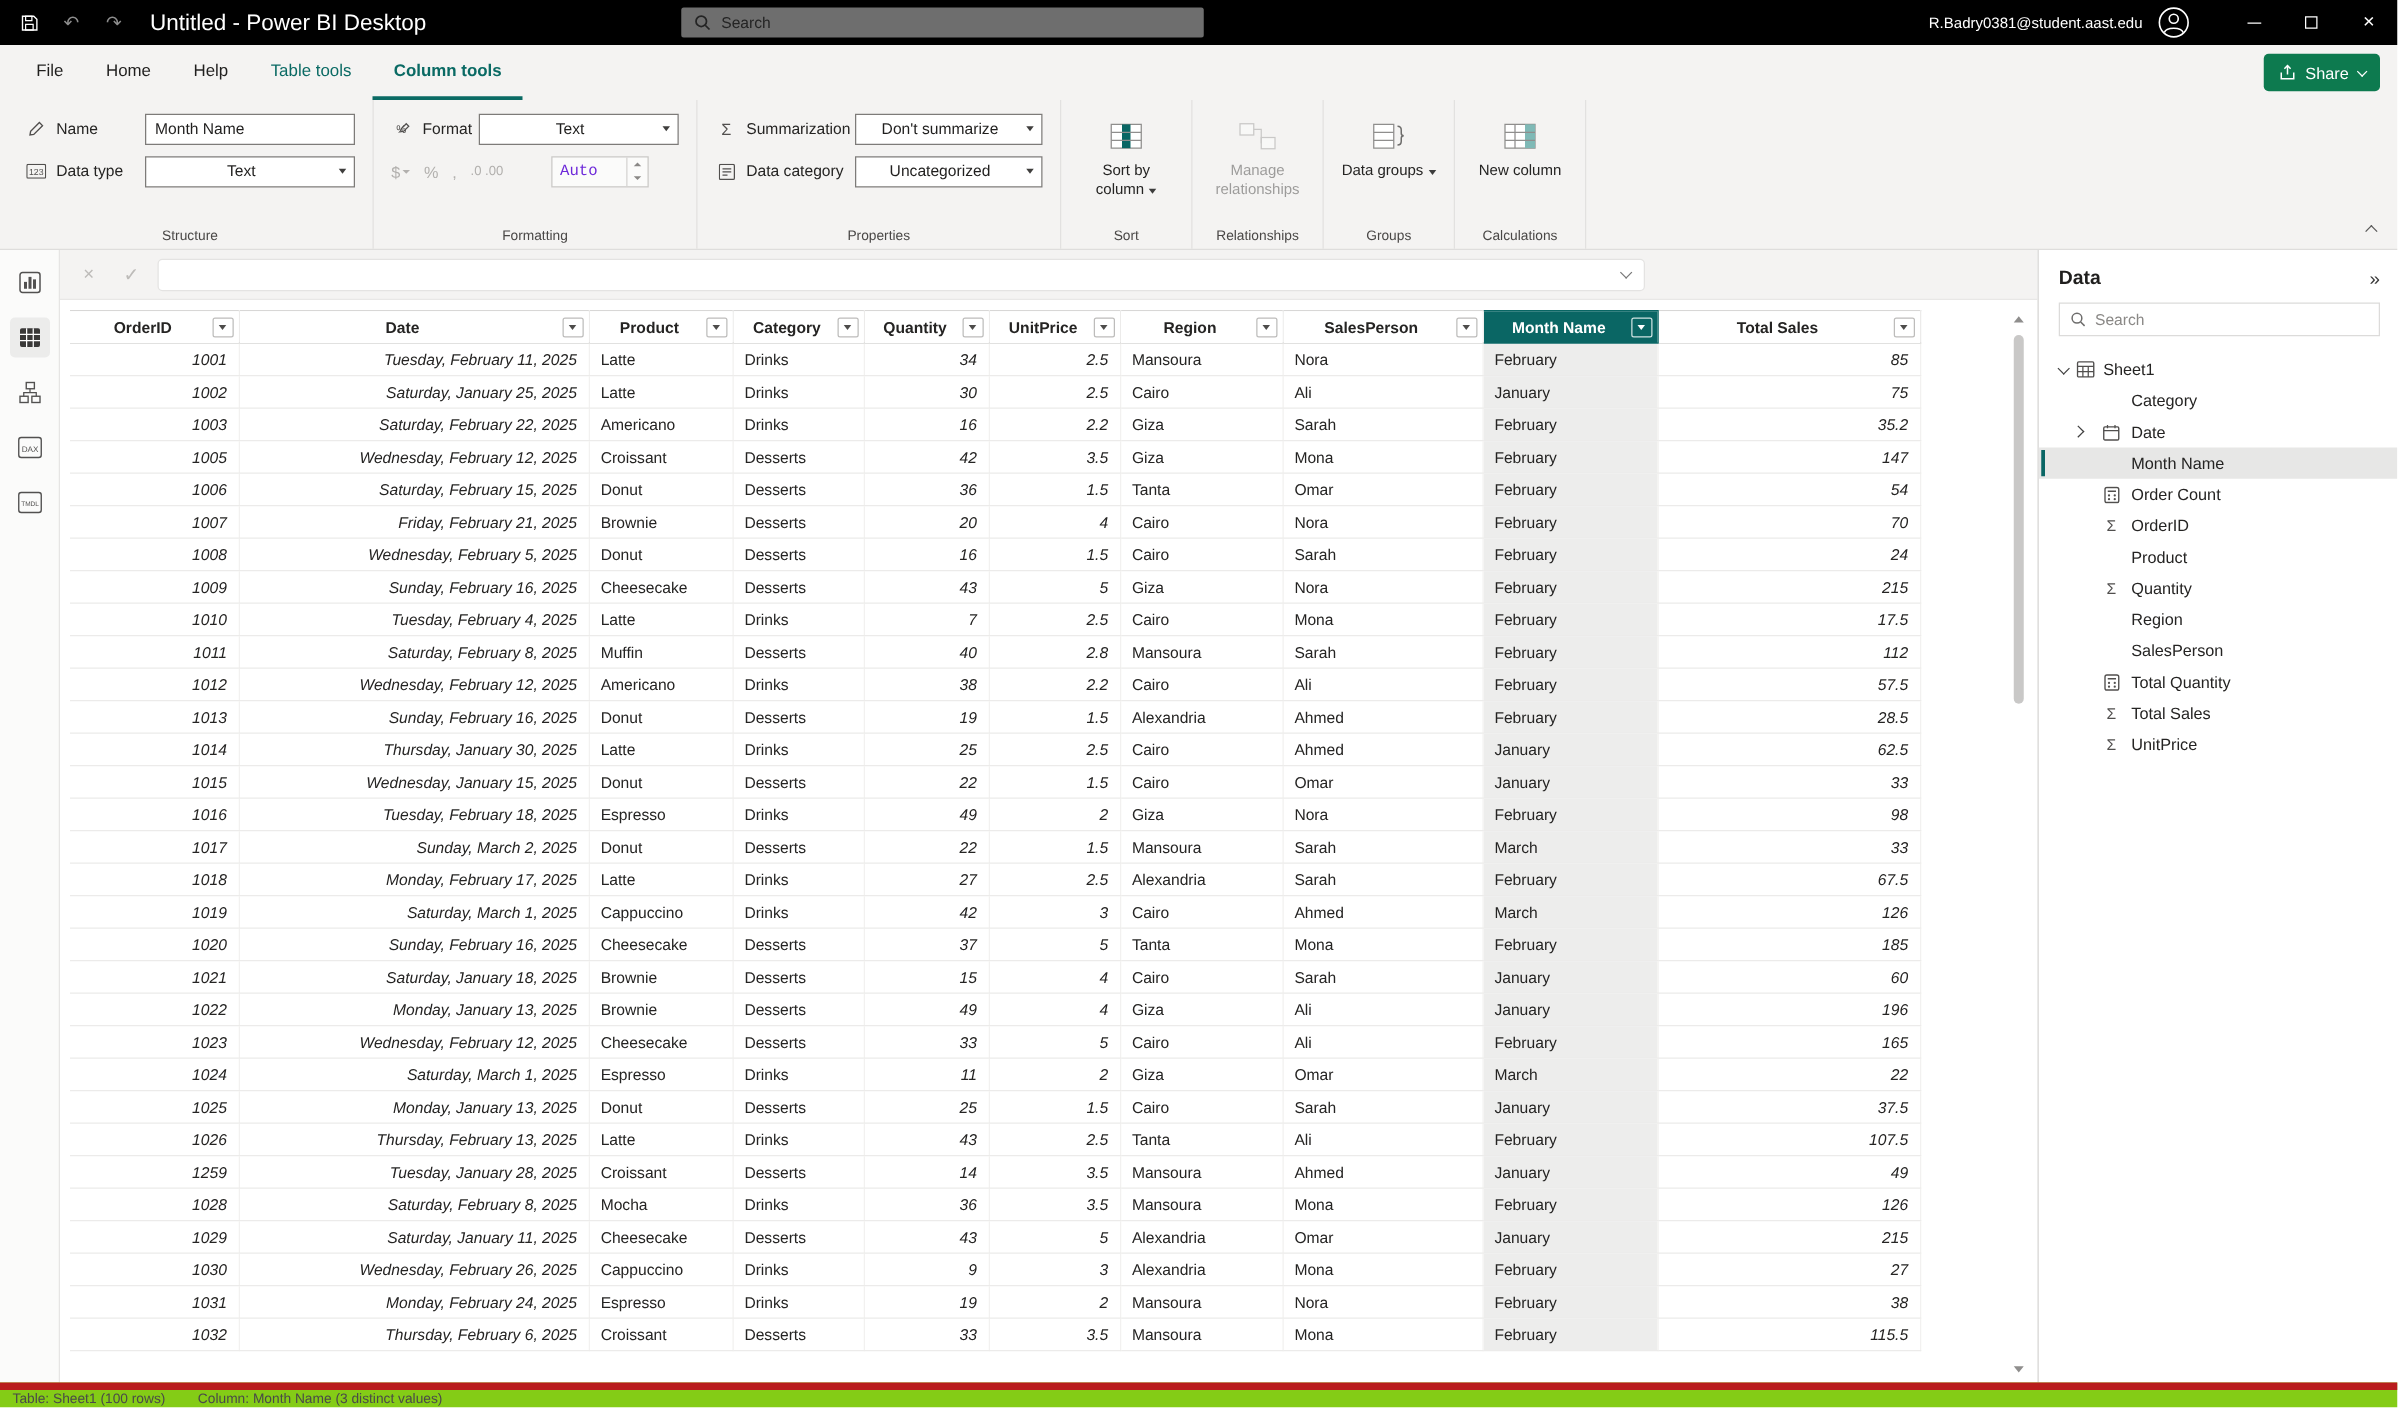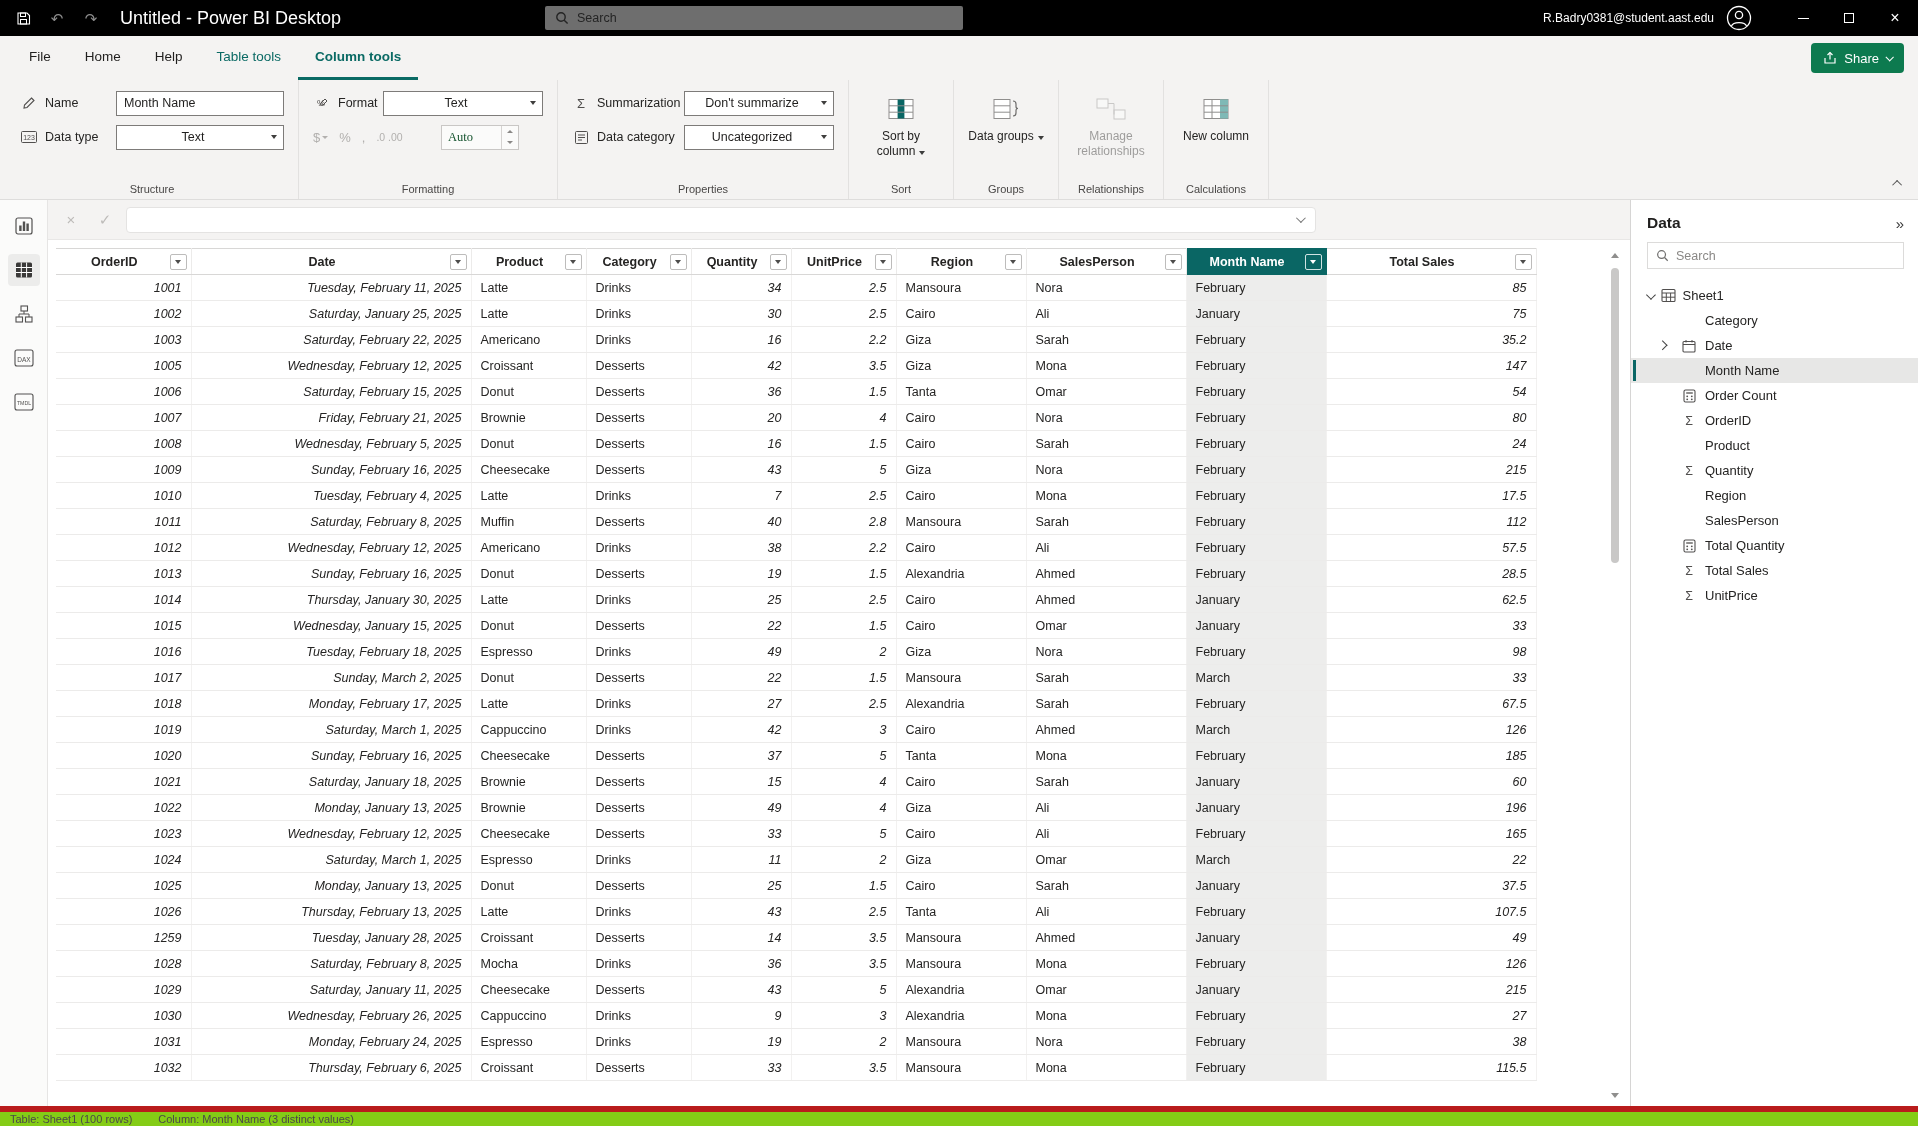--- a/index.html
+++ b/index.html
@@ -40,21 +40,21 @@
   .frow { display:flex; align-items:center; height:26px; }
   .flabel { display:flex; align-items:center; gap:7px; font-size:12.5px; color:#252423; width:96px; flex:0 0 auto; }
   .rinput { height:25px; border:1px solid #7d7b79; background:#fff; font-size:12.5px; padding:0 7px; font-family:inherit; color:#201f1e; outline:none; }
   .selwrap { position:relative; display:inline-block; }
   .selwrap::after { content:''; position:absolute; right:7px; top:10px; width:0; height:0; border-left:3.5px solid transparent; border-right:3.5px solid transparent; border-top:4.5px solid #3f3e3d; pointer-events:none; }
   select.rselect { appearance:none; -webkit-appearance:none; height:25px; border:1px solid #7d7b79; background:#fff; font-size:12.5px; padding:0 20px 0 6px; font-family:inherit; color:#201f1e; width:100%; border-radius:0; outline:none;text-align:center; }
   .fmt-icons { display:flex; align-items:center; gap:11px; color:#b2b0ae; font-size:13px; width:128px; }
   .fmt-ic { display:flex; align-items:center; gap:2px; }
   .tri-dis { width:0; height:0; border-left:3px solid transparent; border-right:3px solid transparent; border-top:3.8px solid #b2b0ae; display:inline-block; }
   .spinwrap { display:flex; border:1px solid #c9c7c5; background:#fbfbfa; height:25px; width:78px; }
-  .spinwrap input { flex:1; border:none; background:transparent; font-size:12.5px; color:#14532d; padding:0 6px; width:52px; font-family:Liberation Serif, serif; }
+  .spinwrap input { flex:1; border:none; background:transparent; font-size:12.5px; color:#6d28d9; padding:0 6px; width:52px; font-family:Liberation Mono, monospace; }
   .spin-btns { width:17px; display:flex; flex-direction:column; border-left:1px solid #d5d3d1; }
   .spin-btns span { flex:1; display:flex; align-items:center; justify-content:center; }
   .tri-up-s { width:0;height:0;border-left:3px solid transparent;border-right:3px solid transparent;border-bottom:3.8px solid #8a8886; }
   .tri-dn-s { width:0;height:0;border-left:3px solid transparent;border-right:3px solid transparent;border-top:3.8px solid #8a8886; }
   .bigbtn { width:76px; display:flex; flex-direction:column; align-items:center; gap:5px; padding-top:4px; font-size:12px; color:#252423; text-align:center; line-height:15px; background:none; border:none; font-family:inherit; }
   .bigbtn.disabled { opacity:.42; }
   .bicon { height:30px; display:flex; align-items:center; }
   .tri-dn { width:0; height:0; border-left:3.5px solid transparent; border-right:3.5px solid transparent; border-top:4px solid #3c3c3c; display:inline-block; margin-left:4px; }
   .ribbon-collapse { position:absolute; right:12px; bottom:8px; width:16px; height:16px; display:flex; align-items:center; justify-content:center; }
   .chev-up { width:7px; height:7px; border-left:1.4px solid #555; border-top:1.4px solid #555; transform:rotate(45deg) translateY(2px); display:inline-block; }
@@ -293,46 +293,46 @@
               <line x1="1" y1="8.8" x2="25" y2="8.8" stroke="#8f8e8d"></line>
               <line x1="1" y1="15.2" x2="25" y2="15.2" stroke="#8f8e8d"></line>
             </svg>
         </span>
         <span class="blabel"><span>Sort by column</span><span class="tri-dn"></span></span>
       </button>
       <span class="rgroup-label">Sort</span>
     </div>
 
     <div class="rgroup">
+      <button class="bigbtn disabled">
+        <span class="bicon">
+          <svg width="30" height="24" viewBox="0 0 30 24">
+              <rect x="1" y="2" width="11" height="9" fill="#fff" stroke="#8f8e8d"></rect>
+              <rect x="18" y="13" width="11" height="9" fill="#fff" stroke="#8f8e8d"></rect>
+              <path d="M12 6.5 h6 v11" fill="none" stroke="#8f8e8d"></path>
+            </svg>
+        </span>
+        <span class="blabel"><span>Manage relationships</span></span>
+      </button>
+      <span class="rgroup-label">Relationships</span>
+    </div>
+
+    <div class="rgroup">
       <button class="bigbtn">
         <span class="bicon">
           <svg width="26" height="24" viewBox="0 0 26 24">
               <rect x="1" y="2.5" width="16" height="19" fill="#fff" stroke="#8f8e8d"></rect>
               <line x1="1" y1="8.8" x2="17" y2="8.8" stroke="#8f8e8d"></line>
               <line x1="1" y1="15.2" x2="17" y2="15.2" stroke="#8f8e8d"></line>
               <path d="M20 4 q3 0 3 3 v2.5 q0 2 2 2 q-2 0 -2 2 V16 q0 3 -3 3" fill="none" stroke="#6e6d6c" stroke-width="1.2"></path>
             </svg>
         </span>
         <span class="blabel"><span>Data groups</span><span class="tri-dn"></span></span>
       </button>
       <span class="rgroup-label">Groups</span>
-    </div>
-
-    <div class="rgroup">
-      <button class="bigbtn disabled">
-        <span class="bicon">
-          <svg width="30" height="24" viewBox="0 0 30 24">
-              <rect x="1" y="2" width="11" height="9" fill="#fff" stroke="#8f8e8d"></rect>
-              <rect x="18" y="13" width="11" height="9" fill="#fff" stroke="#8f8e8d"></rect>
-              <path d="M12 6.5 h6 v11" fill="none" stroke="#8f8e8d"></path>
-            </svg>
-        </span>
-        <span class="blabel"><span>Manage relationships</span></span>
-      </button>
-      <span class="rgroup-label">Relationships</span>
     </div>
 
     <div class="rgroup">
       <button class="bigbtn">
         <span class="bicon">
           <svg width="26" height="24" viewBox="0 0 26 24">
               <rect x="1" y="2.5" width="24" height="19" fill="#fff" stroke="#8f8e8d"></rect>
               <rect x="17" y="2.5" width="8" height="19" fill="#7fb9b6"></rect>
               <line x1="9" y1="2.5" x2="9" y2="21.5" stroke="#8f8e8d"></line>
               <line x1="1" y1="8.8" x2="25" y2="8.8" stroke="#8f8e8d"></line>
@@ -491,21 +491,21 @@
               <tr>
                 <td class="al-r">1007</td>
                 <td class="al-r">Friday, February 21, 2025</td>
                 <td class="al-l">Brownie</td>
                 <td class="al-l">Desserts</td>
                 <td class="al-r">20</td>
                 <td class="al-r">4</td>
                 <td class="al-l">Cairo</td>
                 <td class="al-l">Nora</td>
                 <td class="al-l selcol">February</td>
-                <td class="al-r">80</td>
+                <td class="al-r">70</td>
               </tr>
               <tr>
                 <td class="al-r">1008</td>
                 <td class="al-r">Wednesday, February 5, 2025</td>
                 <td class="al-l">Donut</td>
                 <td class="al-l">Desserts</td>
                 <td class="al-r">16</td>
                 <td class="al-r">1.5</td>
                 <td class="al-l">Cairo</td>
                 <td class="al-l">Sarah</td>

